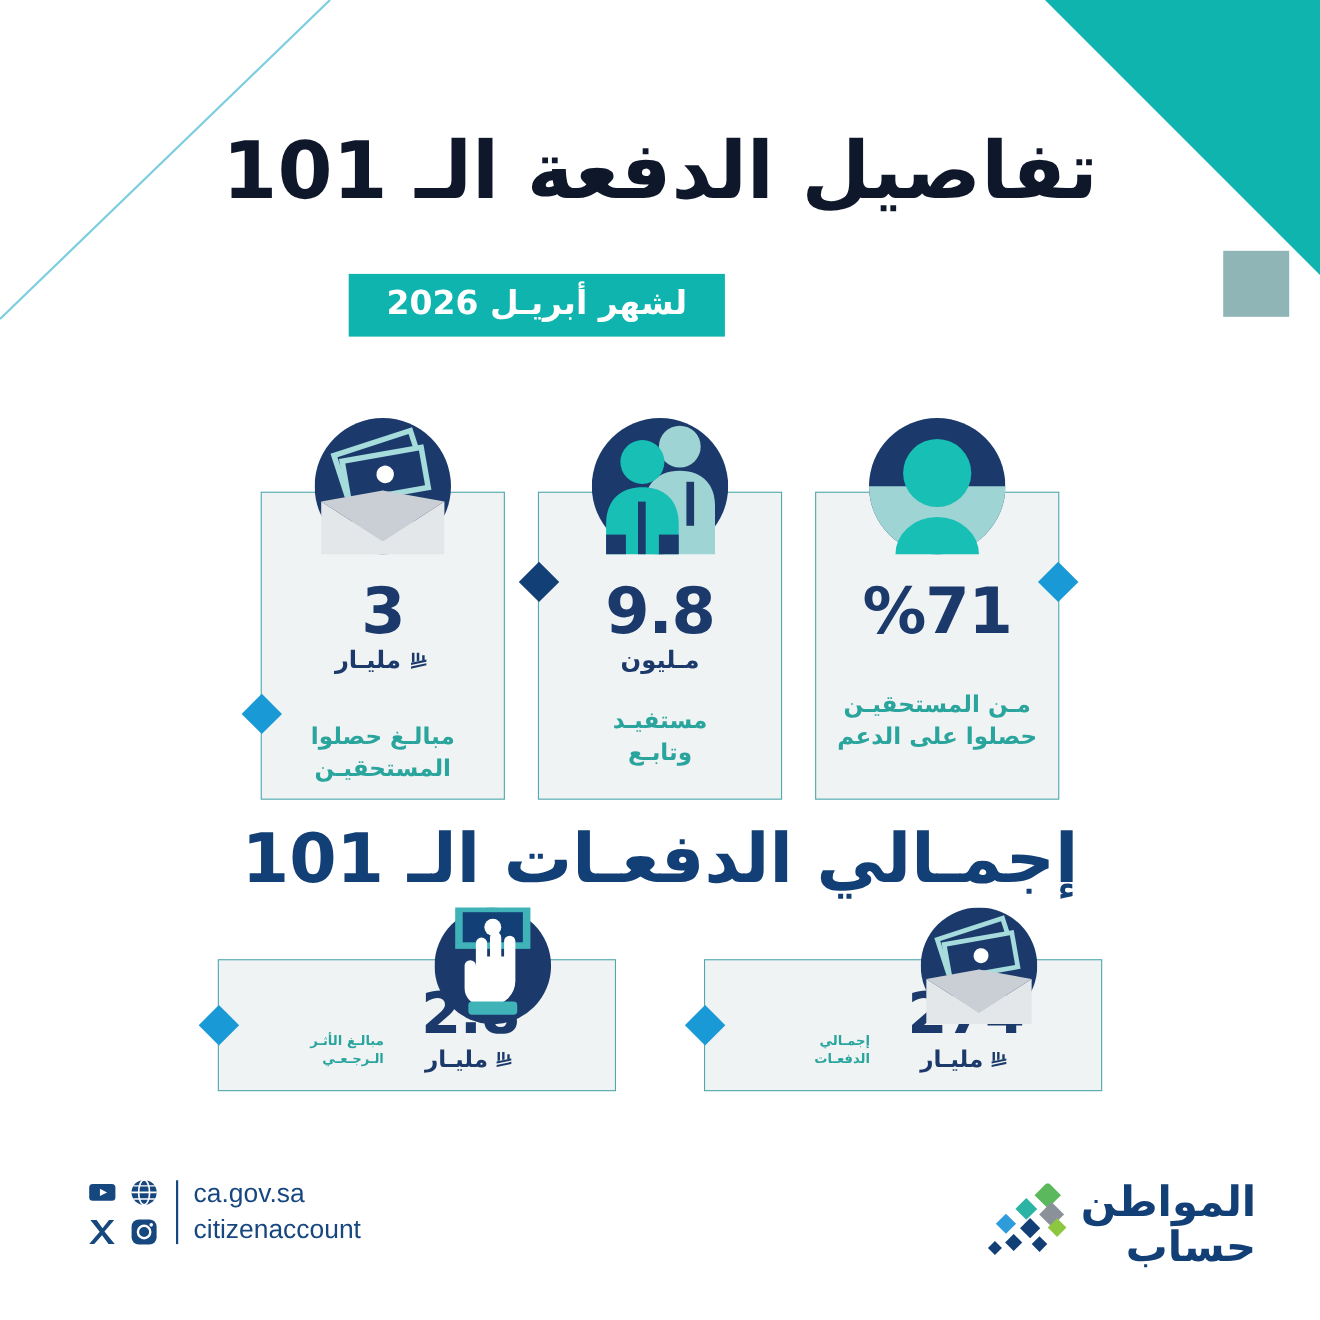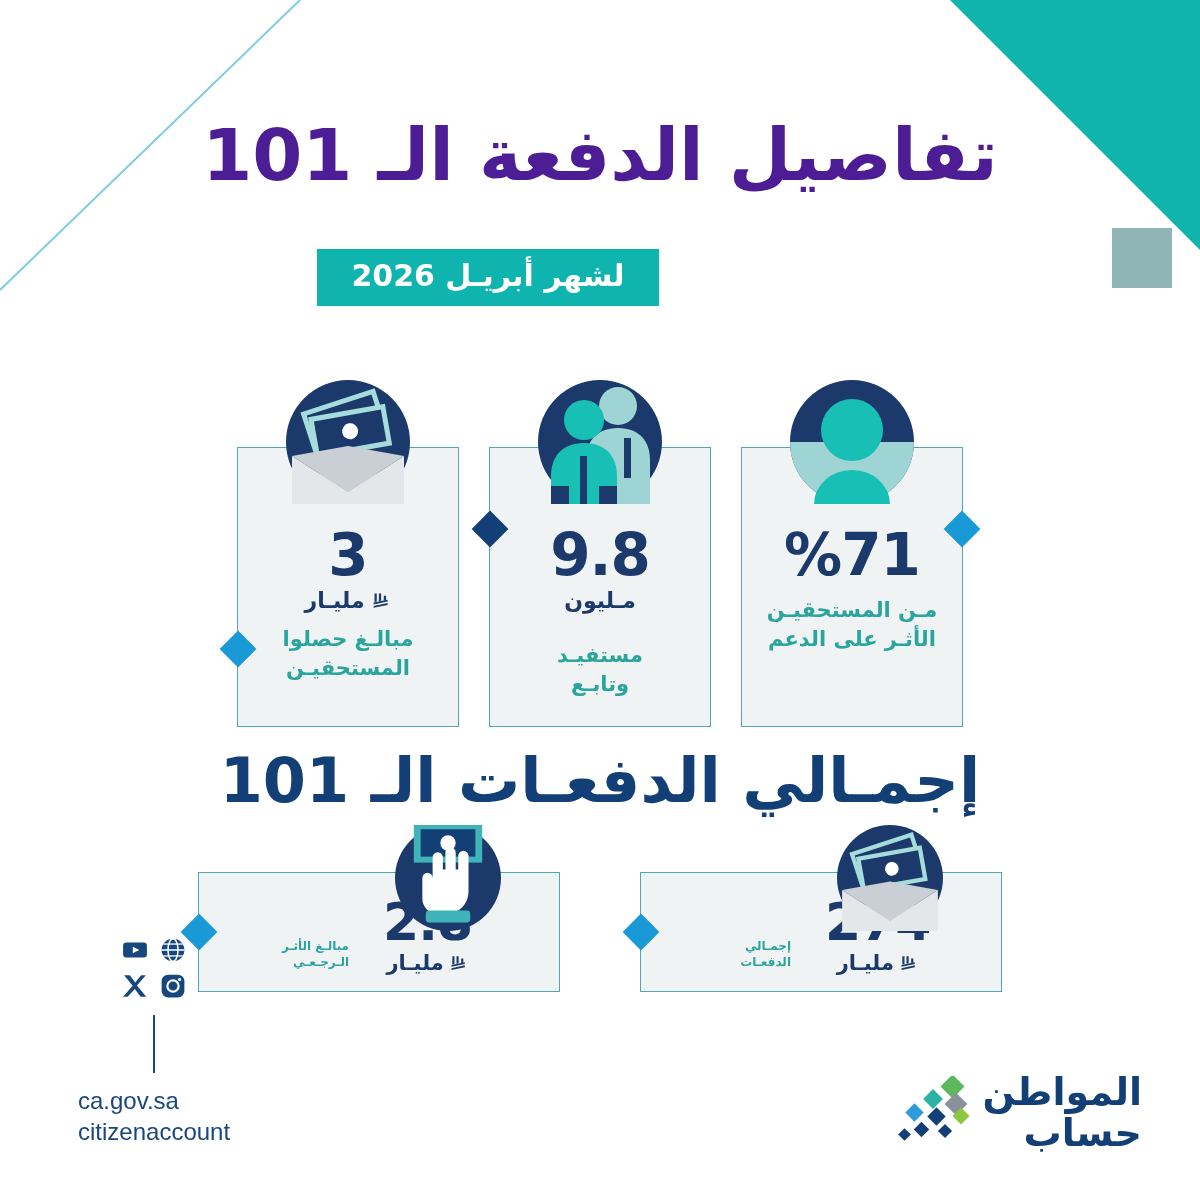--- a/index.html
+++ b/index.html
@@ -25,21 +25,21 @@
     position:absolute;top:228px;right:28px;width:60px;height:60px;
     background:rgba(8,92,95,0.45);
   }
   .deco-line{
     position:absolute;top:0;left:0;width:320px;height:300px;
   }
 
   
   .title{
     position:absolute;top:118px;left:0;width:1200px;
-    text-align:center;color:#4c1d95;
+    text-align:center;color:#0f172a;
     font-size:72px;font-weight:bold;letter-spacing:-1px;
     line-height:1.05;
   }
   .subtitle-wrap{
     position:absolute;top:249px;left:0;width:976px;text-align:center;
   }
   .subtitle{
     display:inline-block;background:#0FB4AF;color:#ffffff;
     font-size:30px;font-weight:bold;
     padding:9px 34px 13px 34px;
@@ -66,21 +66,21 @@
   }
   .card .value{
     margin-top:78px;color:#1B3A6B;font-size:58px;font-weight:bold;
     letter-spacing:-1px;line-height:1;direction:ltr;
   }
   .card .unit{
     margin-top:4px;color:#1B3A6B;font-size:22px;font-weight:bold;
     display:flex;align-items:center;gap:6px;direction:rtl;
   }
   .card .caption{
-    margin-top:12px;color:#2AA59E;font-size:21px;font-weight:bold;
+    margin-top:42px;color:#2AA59E;font-size:21px;font-weight:bold;
     text-align:center;line-height:1.38;letter-spacing:1px;padding:0 8px;
   }
   .card.c2 .caption{margin-top:28px;}
   .diamond{
     position:absolute;width:26px;height:26px;transform:rotate(45deg);
   }
   .d-blue{background:#199AD6;}
   .d-navy{background:#123F75;}
 
   
@@ -110,22 +110,22 @@
     color:#1B3A6B;font-size:52px;font-weight:bold;line-height:1;
     letter-spacing:-1px;direction:ltr;
   }
   .bcard .bunit{
     color:#1B3A6B;font-size:21px;font-weight:bold;margin-top:3px;
     display:flex;align-items:center;gap:5px;direction:rtl;
   }
 
   
   .footer{
-    position:absolute;bottom:54px;left:78px;
-    display:flex;align-items:center;gap:14px;direction:ltr;flex-direction:column;
+    position:absolute;bottom:65px;left:78px;
+    display:flex;align-items:center;gap:14px;direction:ltr;
   }
   .soc-grid{
     display:grid;grid-template-columns:30px 30px;grid-auto-rows:30px;
     gap:6px 8px;align-items:center;justify-items:center;
   }
   .soc{width:26px;height:26px;display:block;}
   .f-divider{width:2px;height:58px;background:#17477F;}
   .f-links{display:flex;flex-direction:column;gap:4px;}
   .f-link{
     color:#17477F;font-size:24px;font-weight:500;
@@ -164,21 +164,21 @@
       <svg class="icon" viewBox="0 0 124 124">
         <circle cx="62" cy="62" r="62" fill="#1B3A6B"></circle>
         <path d="M0 62 A62 62 0 0 0 124 62 Z" fill="#9FD4D4"></path>
         <circle cx="62" cy="50" r="31" fill="#17BFB5"></circle>
         <path d="M24 124 a38 34 0 0 1 76 0 Z" fill="#17BFB5"></path>
         <path d="M0 62 a62 62 0 0 0 124 0" fill="none"></path>
       </svg>
       <div class="value">%71</div>
       <div class="caption">
         <div>مـن المستحقيـن</div>
-        <div>الأثـر على الدعم</div>
+        <div>حصلوا على الدعم</div>
       </div>
     </div>
 
     <div class="card c2">
       <div class="diamond d-navy" style="left:-13px;top:68px;"></div>
       <svg class="icon" viewBox="0 0 124 124">
         <circle cx="62" cy="62" r="62" fill="#1B3A6B"></circle>
         <circle cx="80" cy="26" r="19" fill="#9FD4D4"></circle>
         <path d="M80 48 c-22 0 -32 14 -32 32 v44 h64 v-44 c0 -18 -10 -32 -32 -32 z" fill="#9FD4D4"></path>
         <rect x="86" y="58" width="7" height="40" fill="#1B3A6B"></rect>

